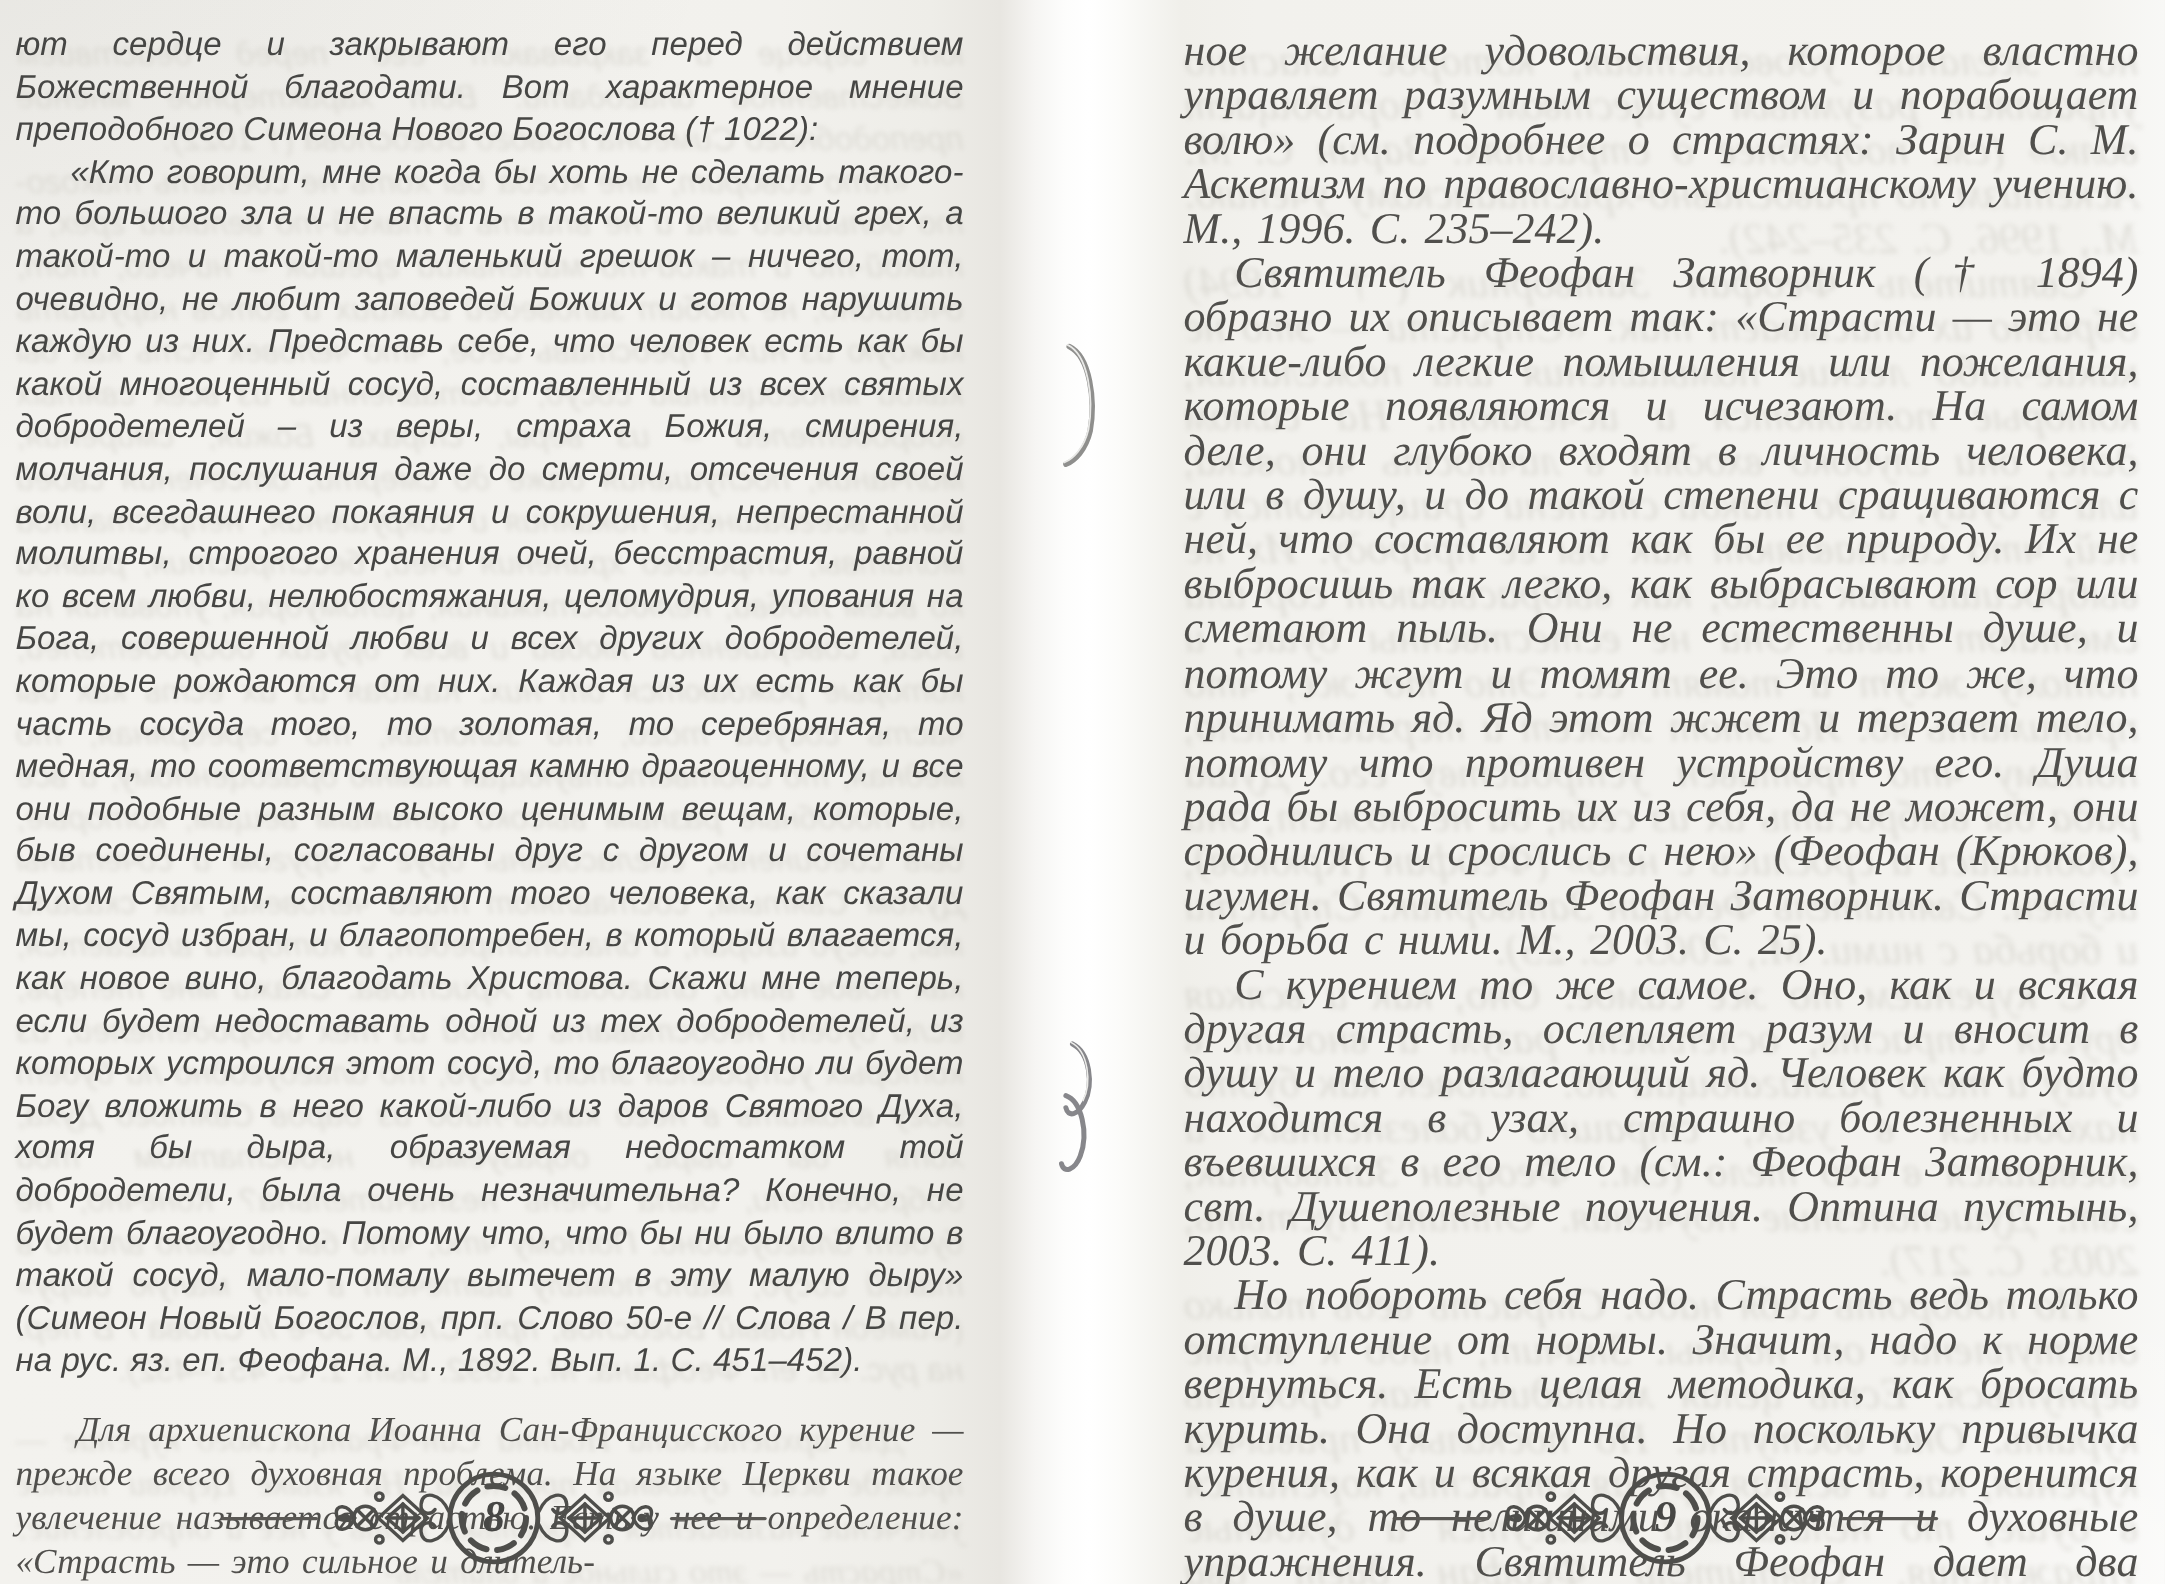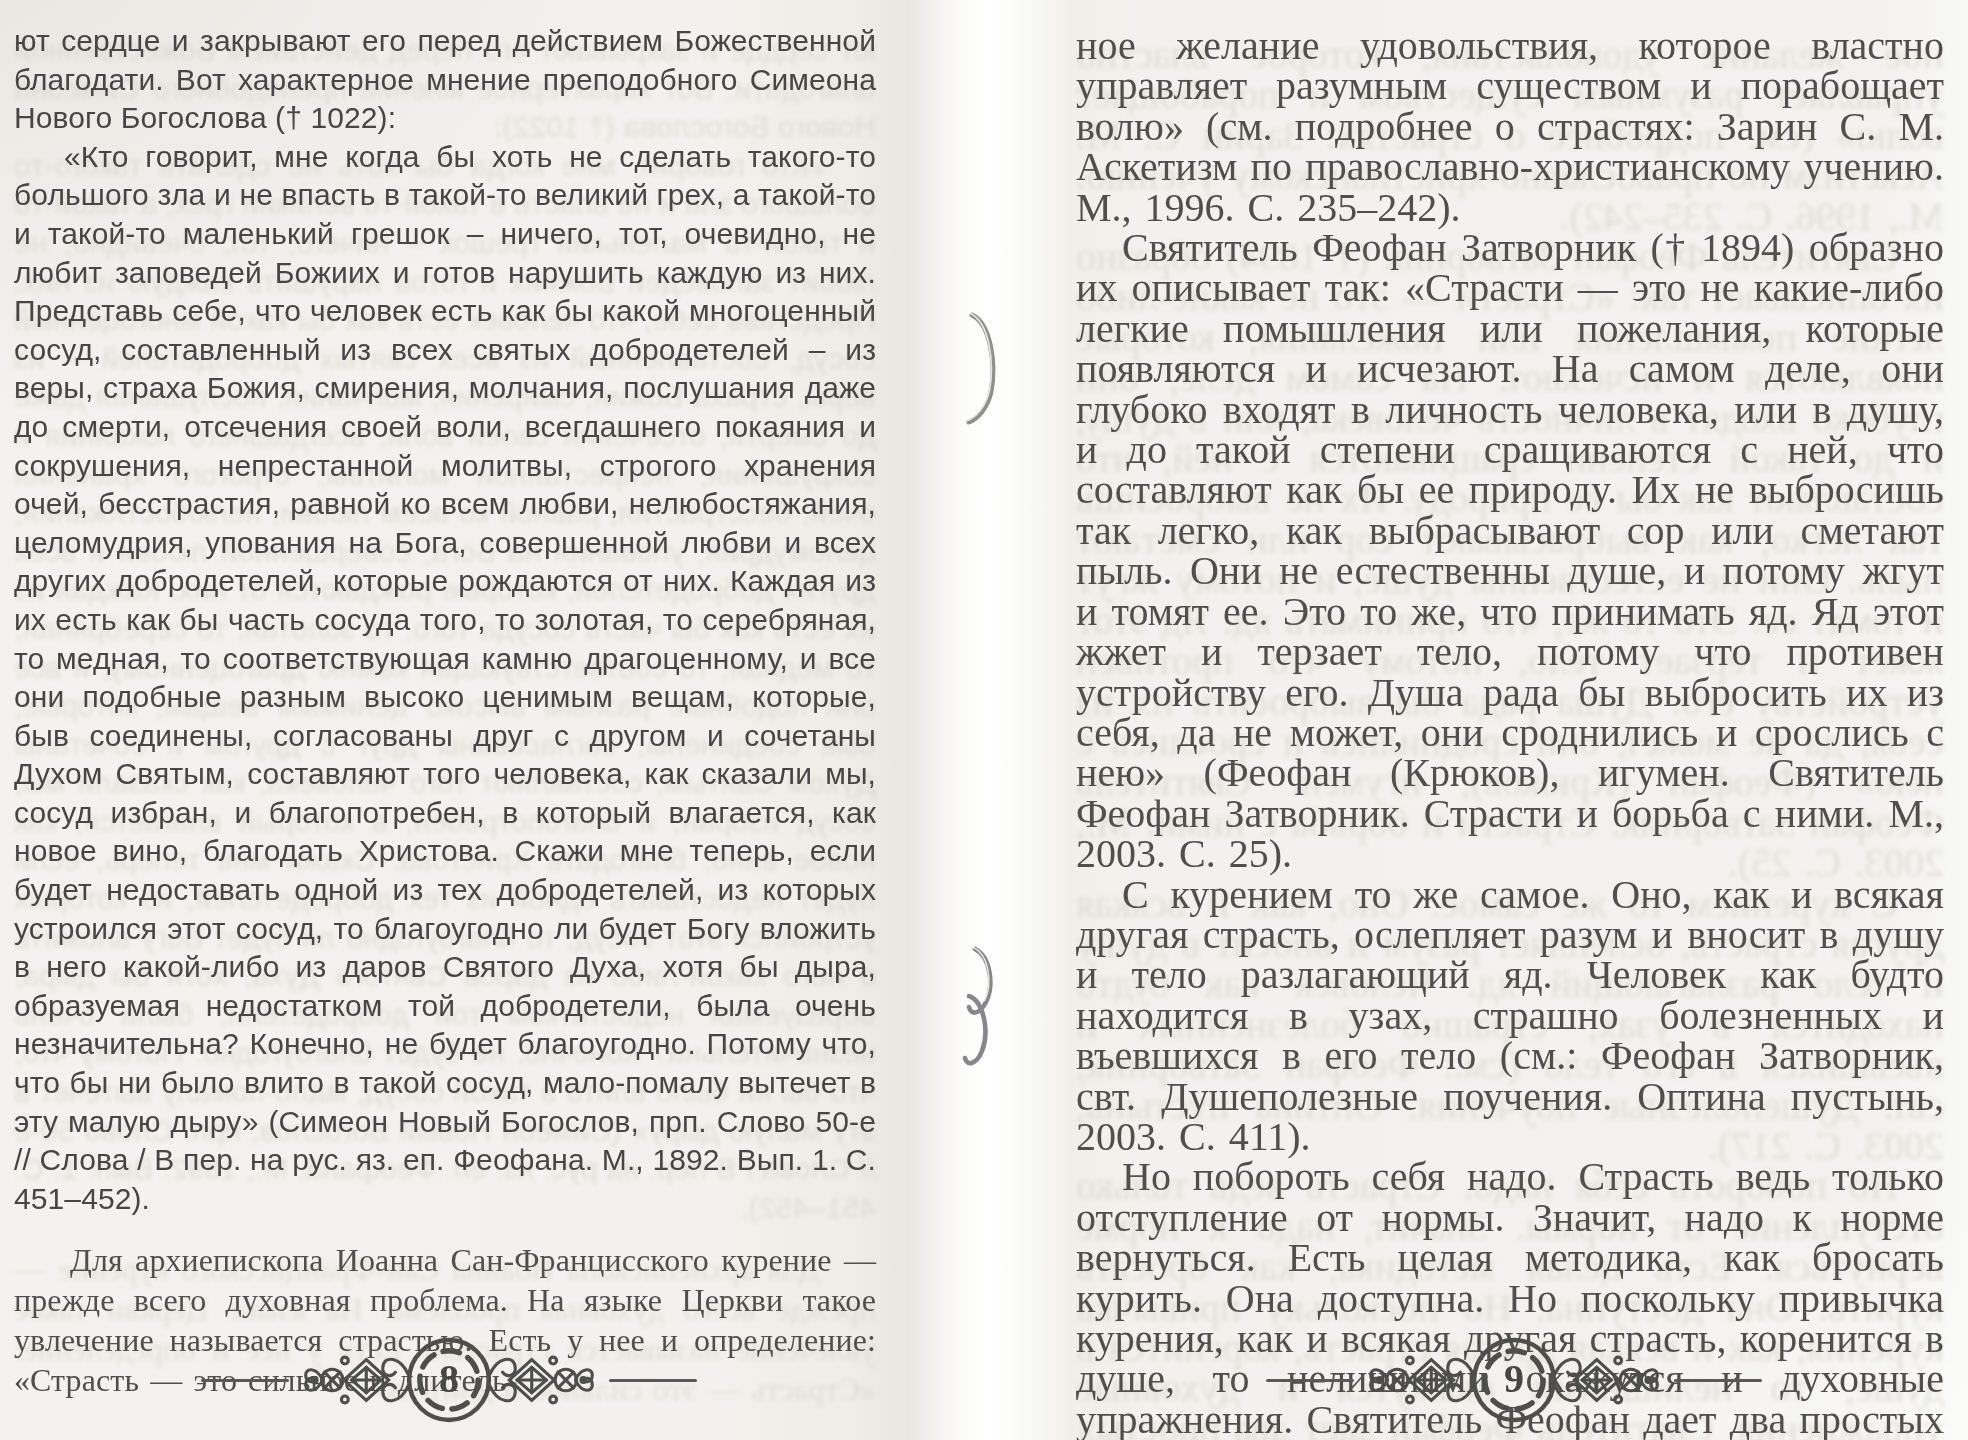--- a/index.html
+++ b/index.html
@@ -10,20 +10,21 @@
   }
   .spread{
     position:absolute;inset:0;
     background:
       radial-gradient(1300px 900px at -6% -8%, rgba(110,108,100,.10), rgba(0,0,0,0) 60%),
       radial-gradient(900px 500px at 103% 103%, rgba(255,255,255,.55), rgba(255,255,255,0) 60%),
       linear-gradient(90deg,
         #f3f2ee 0%, #f2f1ed 36%, #eeede8 43%,
         #e8e6e1 46.2%, #f6f5f3 47.8%, #fdfdfc 49.2%, #ffffff 50.3%,
         #fbfbf9 51.8%, #f0efea 54.6%, #f2f1ed 58%, #f3f2ee 96%, #f8f8f6 100%);
+    font-style: italic;
   }
   
   .text-block{position:absolute;text-align:justify;z-index:2;}
   .text-block p{margin:0;padding:0;}
   .left-text{
     left:14px;top:22px;width:862px;
     font-family:"Liberation Sans",sans-serif;
     font-size:30px;line-height:38.6px;
     color:#464644;
     letter-spacing:.1px;

